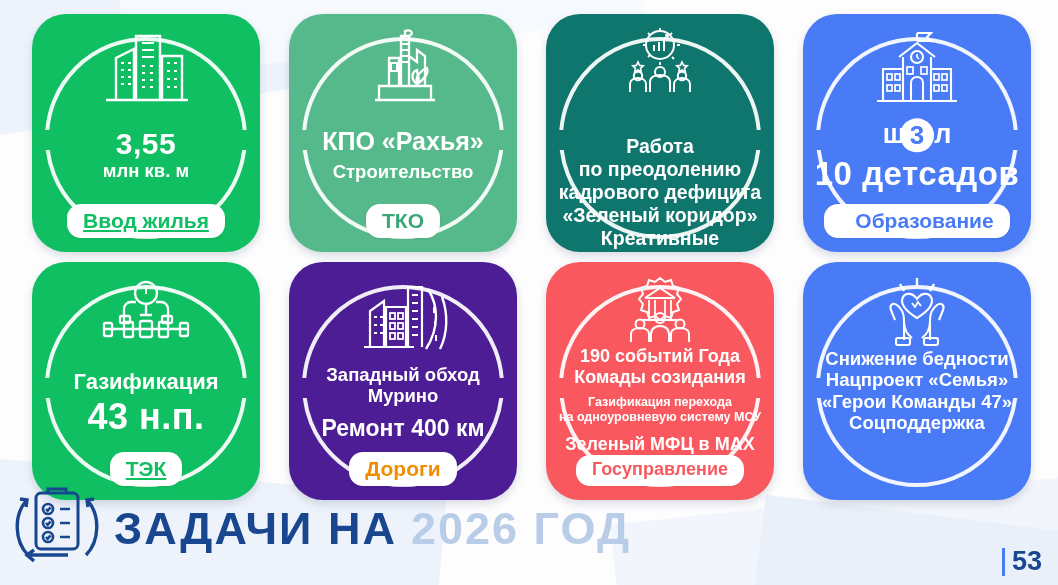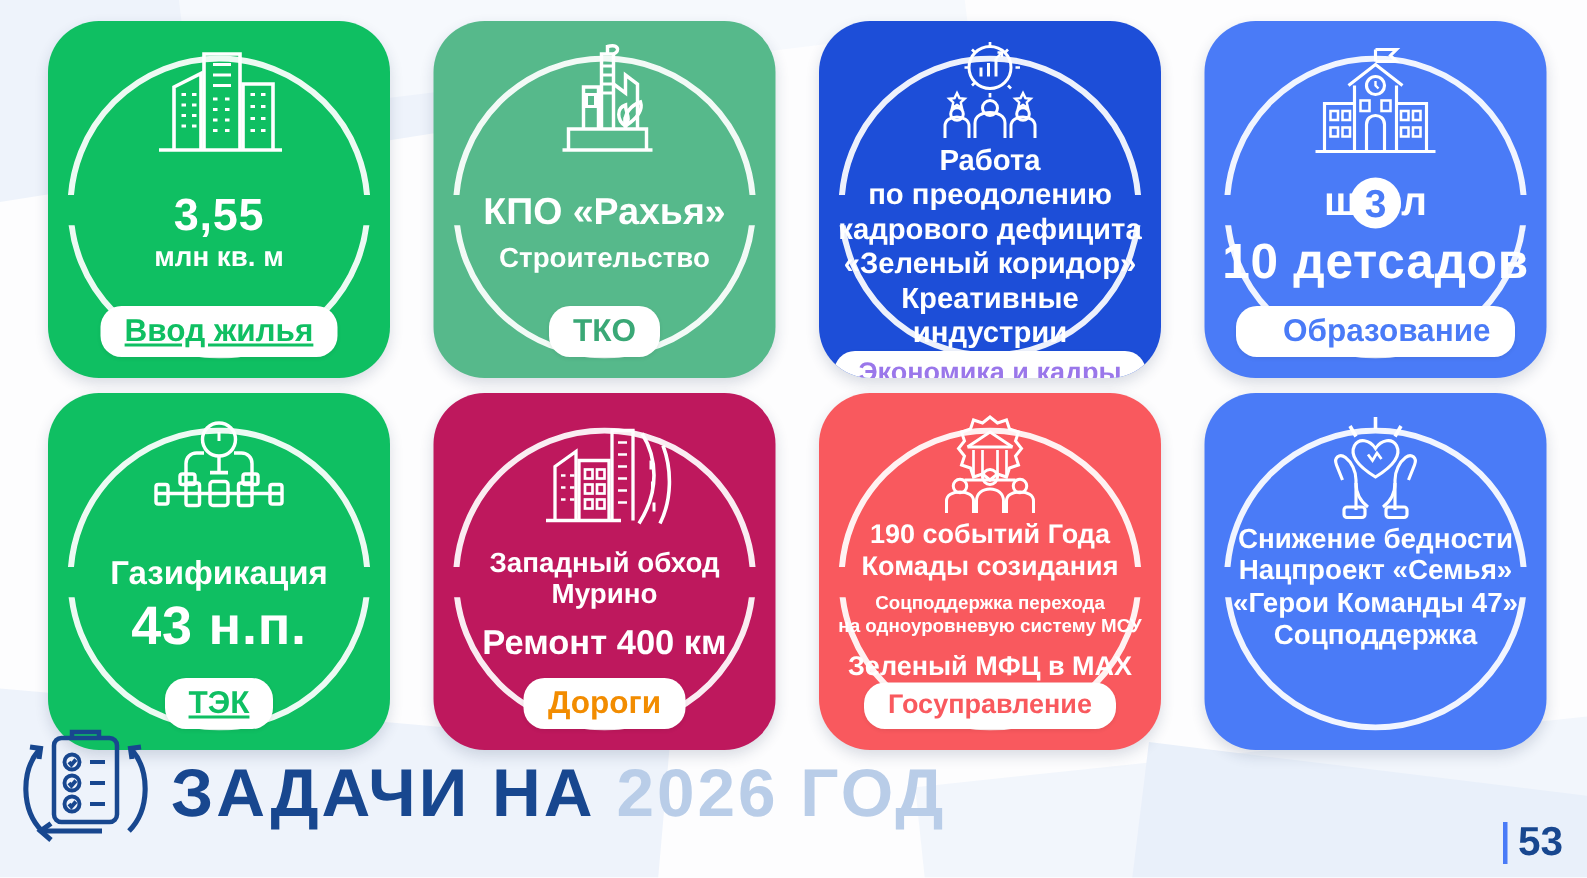--- a/index.html
+++ b/index.html
@@ -110,23 +110,23 @@
     line-height: 1.1;
     white-space: nowrap;
     box-shadow: 0 1px 3px rgba(0,0,0,0.07);
   }
   .badge.two { white-space: normal; text-align: center; font-size: 19px; padding: 4px 14px 6px; }
   .badge.sm { font-size: 18px; }
 
   
   .c-green   { background: #0fbf62; }
   .c-teal    { background: #56b98b; }
-  .c-purple  { background: #1d4ed8; }
+  .c-purple  { background: #0f766e; gap: 39px; }
   .c-blue    { background: #4a7bf7; }
-  .c-orange  { background: #be185d; }
+  .c-orange  { background: #4c1d95; }
   .c-red     { background: #f9595e; }
 
   .t-green  { color: #0fbf62; text-decoration: underline; }
   .t-teal   { color: #3aa876; }
   .t-purple { color: #9a77ea; }
   .t-blue   { color: #4a7bf7; padding-left: 31px; }
   .t-orange { color: #f28c00; }
   .t-red    { color: #f9595e; }
 
   
@@ -385,21 +385,21 @@
         <path d="M36 66 V58 c0-5 4-8 9-8 s9 3 9 8 v8"></path>
         <circle cx="25" cy="48" r="4.5"></circle>
         <path d="M16 66 V58 c0-4 4-6 9-6 s9 2 9 6 v8"></path>
         <circle cx="65" cy="48" r="4.5"></circle>
         <path d="M56 66 V58 c0-4 4-6 9-6 s9 2 9 6 v8"></path>
       </svg>
     </div>
     <div class="body" style="justify-content:flex-start">
       <div class="mid2" style="font-size:18px">190 событий Года</div>
       <div class="mid2" style="font-size:18px">Комады созидания</div>
-      <div class="tiny" style="margin-top:7px">Соцподдержка перехода</div>
+      <div class="tiny" style="margin-top:7px">Газификация перехода</div>
       <div class="tiny">на одноуровневую систему МСУ</div>
       <div class="mid2" style="font-size:18px; margin-top:9px">Зеленый МФЦ в MAX</div>
     </div>
     <div class="badge-row">
       <div class="badge sm t-red">Госуправление</div>
     </div>
   </div>
 
   <div class="card c-blue">
     <div class="arc top"></div>

